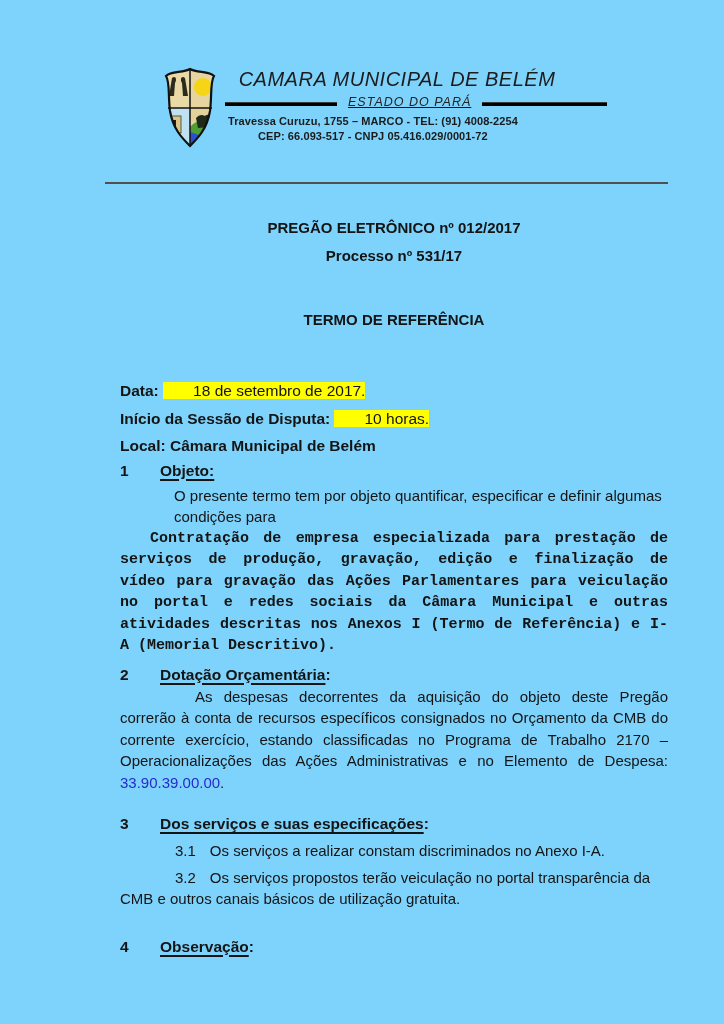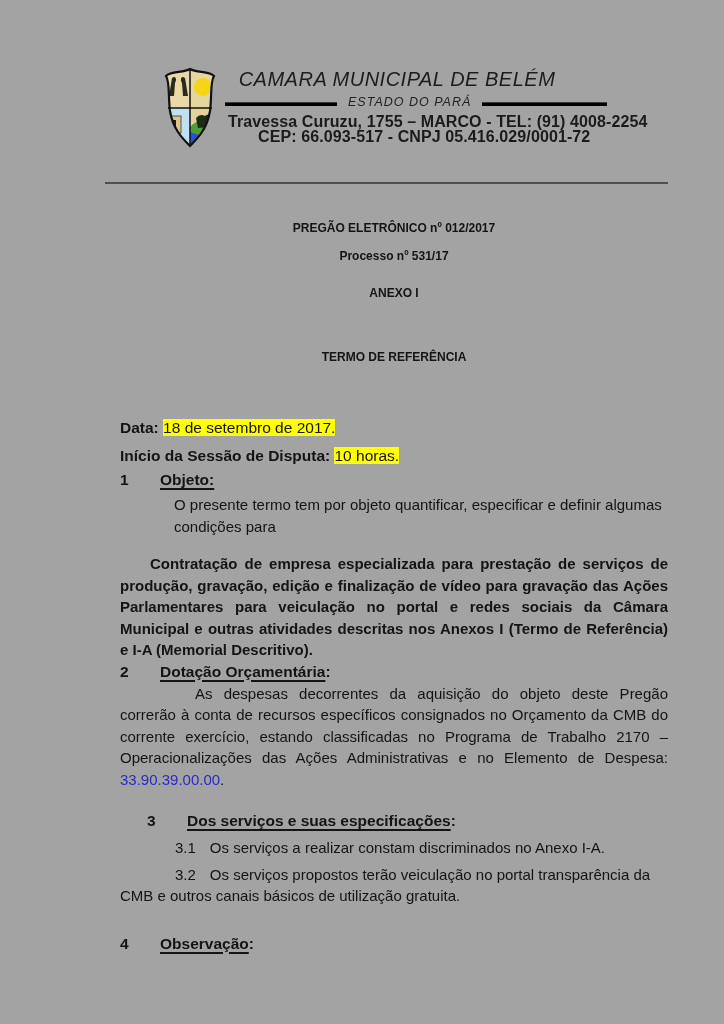--- a/index.html
+++ b/index.html
@@ -5,80 +5,80 @@
   :root{
     --hl:#ffff00;
     --blue:#2929cc;
     --ink:#141414;
   }
   *{box-sizing:border-box;}
   html,body{margin:0;padding:0;background:#ffffff;}
   .page{
     position:relative;
     width:724px;height:1024px;
-    background:#a3a3a3;
+    background:#7dd3fc;
     color:var(--ink);
     font-family:"Liberation Sans",sans-serif;
     overflow:hidden;
   }
 
   
   .logo{position:absolute;left:159px;top:66px;width:62px;height:84px;}
   .org-name{
     position:absolute;left:205px;top:68px;width:384px;
     text-align:center;font-style:italic;font-size:20px;letter-spacing:.5px;
     color:#1c1c1c;white-space:nowrap;
   }
   .estado-row{
     position:absolute;left:225px;top:97px;width:382px;
-    display:flex;align-items:center;
+    display:flex;align-items:center;text-decoration:underline;
   }
   .dbl-rule{height:2px;border-top:1px solid #3a3a3a;border-bottom:3px solid #000;}
   .rule-left{flex:0 0 112px;}
   .rule-right{flex:1 1 auto;}
   .estado-text{
     flex:0 0 auto;padding:0 11px;font-style:italic;font-size:12.5px;
     letter-spacing:1px;color:#222;white-space:nowrap;transform:translateY(-2px);
   }
   .address{
     position:absolute;left:228px;top:114px;
-    font-weight:bold;font-size:16px;line-height:15px;color:#1b1b1b;
+    font-weight:bold;font-size:11px;line-height:15px;color:#1b1b1b;
     letter-spacing:.1px;
   }
   .address .line2{padding-left:30px;}
   .top-rule{
     position:absolute;left:105px;top:182px;width:563px;height:0;
     border-top:2px solid #4f4f4f;
   }
 
   
   .body-col{
     position:absolute;left:120px;top:183px;width:548px;
     font-size:15px;line-height:21.5px;color:var(--ink);
   }
-  .doc-title{text-align:center;font-weight:bold;font-size:12px;line-height:20px;}
+  .doc-title{text-align:center;font-weight:bold;font-size:15px;line-height:20px;}
   .t1{margin-top:35px;}
   .t2{margin-top:8px;}
   .t3{margin-top:17px;}
   .t4{margin-top:44px;}
 
   .meta{margin-top:47px;}
   .meta-line{font-weight:bold;font-size:15.5px;line-height:27.5px;}
-  .hl{background:var(--hl);font-weight:normal;}
+  .hl{background:var(--hl);font-weight:normal;padding-left:30px;}
 
   .sec-head{font-weight:bold;font-size:15.5px;line-height:22px;}
   .sec-num{display:inline-block;width:40px;}
   .sec-title{text-decoration:underline;text-decoration-thickness:1.5px;text-underline-offset:2.5px;}
 
   .p-intro{margin:3px 0 0 54px;width:497px;}
-  .p-bold{margin-top:16px;font-weight:bold;text-align:justify;text-indent:30px;}
-  .sec-2{}
+  .p-bold{margin-top:0;font-weight:bold;text-align:justify;text-indent:30px;font-family:Liberation Mono, monospace;}
+  .sec-2{margin-top:7px;}
   .p-budget{margin-top:0;text-align:justify;text-indent:75px;}
   .budget-code{color:var(--blue);}
-  .sec-3{margin-top:20px;margin-left:27px;}
+  .sec-3{margin-top:20px;}
   .p-item{margin-top:5px;text-indent:55px;}
   .item-num{margin-right:14px;}
   .sec-4{margin-top:26px;}
 </style>
 </head>
 <body>
 
 <div class="page">
 
   <div class="logo">
@@ -120,31 +120,33 @@
     <div class="line1">Travessa Curuzu, 1755 – MARCO - TEL: (91) 4008-2254</div>
     <div class="line2">CEP: 66.093-517 - CNPJ 05.416.029/0001-72</div>
   </div>
 
   <div class="top-rule"></div>
 
   <div class="body-col">
 
     <div class="doc-title t1">PREGÃO ELETRÔNICO nº 012/2017</div>
     <div class="doc-title t2">Processo nº 531/17</div>
-    <div class="doc-title t3">ANEXO I</div>
     <div class="doc-title t4">TERMO DE REFERÊNCIA</div>
 
     <div class="meta">
       <div class="meta-line">
         <span>Data:</span>
         <span class="hl">18 de setembro de 2017.</span>
       </div>
       <div class="meta-line">
         <span>Início da Sessão de Disputa:</span>
         <span class="hl">10 horas.</span>
+      </div>
+      <div class="meta-line">
+        <span>Local: Câmara Municipal de Belém</span>
       </div>
     </div>
 
     <div class="sec-head sec-1" style="">
       <span class="sec-num">1</span><span class="sec-title">Objeto:</span><span></span>
     </div>
     <div class="p-intro">O presente termo tem por objeto quantificar, especificar e definir algumas condições para</div>
     <div class="p-bold">Contratação de empresa especializada para prestação de serviços de produção, gravação, edição e finalização de vídeo para gravação das Ações Parlamentares para veiculação no portal e redes sociais da Câmara Municipal e outras atividades descritas nos Anexos I (Termo de Referência) e I-A (Memorial Descritivo).</div>
 
     <div class="sec-head sec-2">

